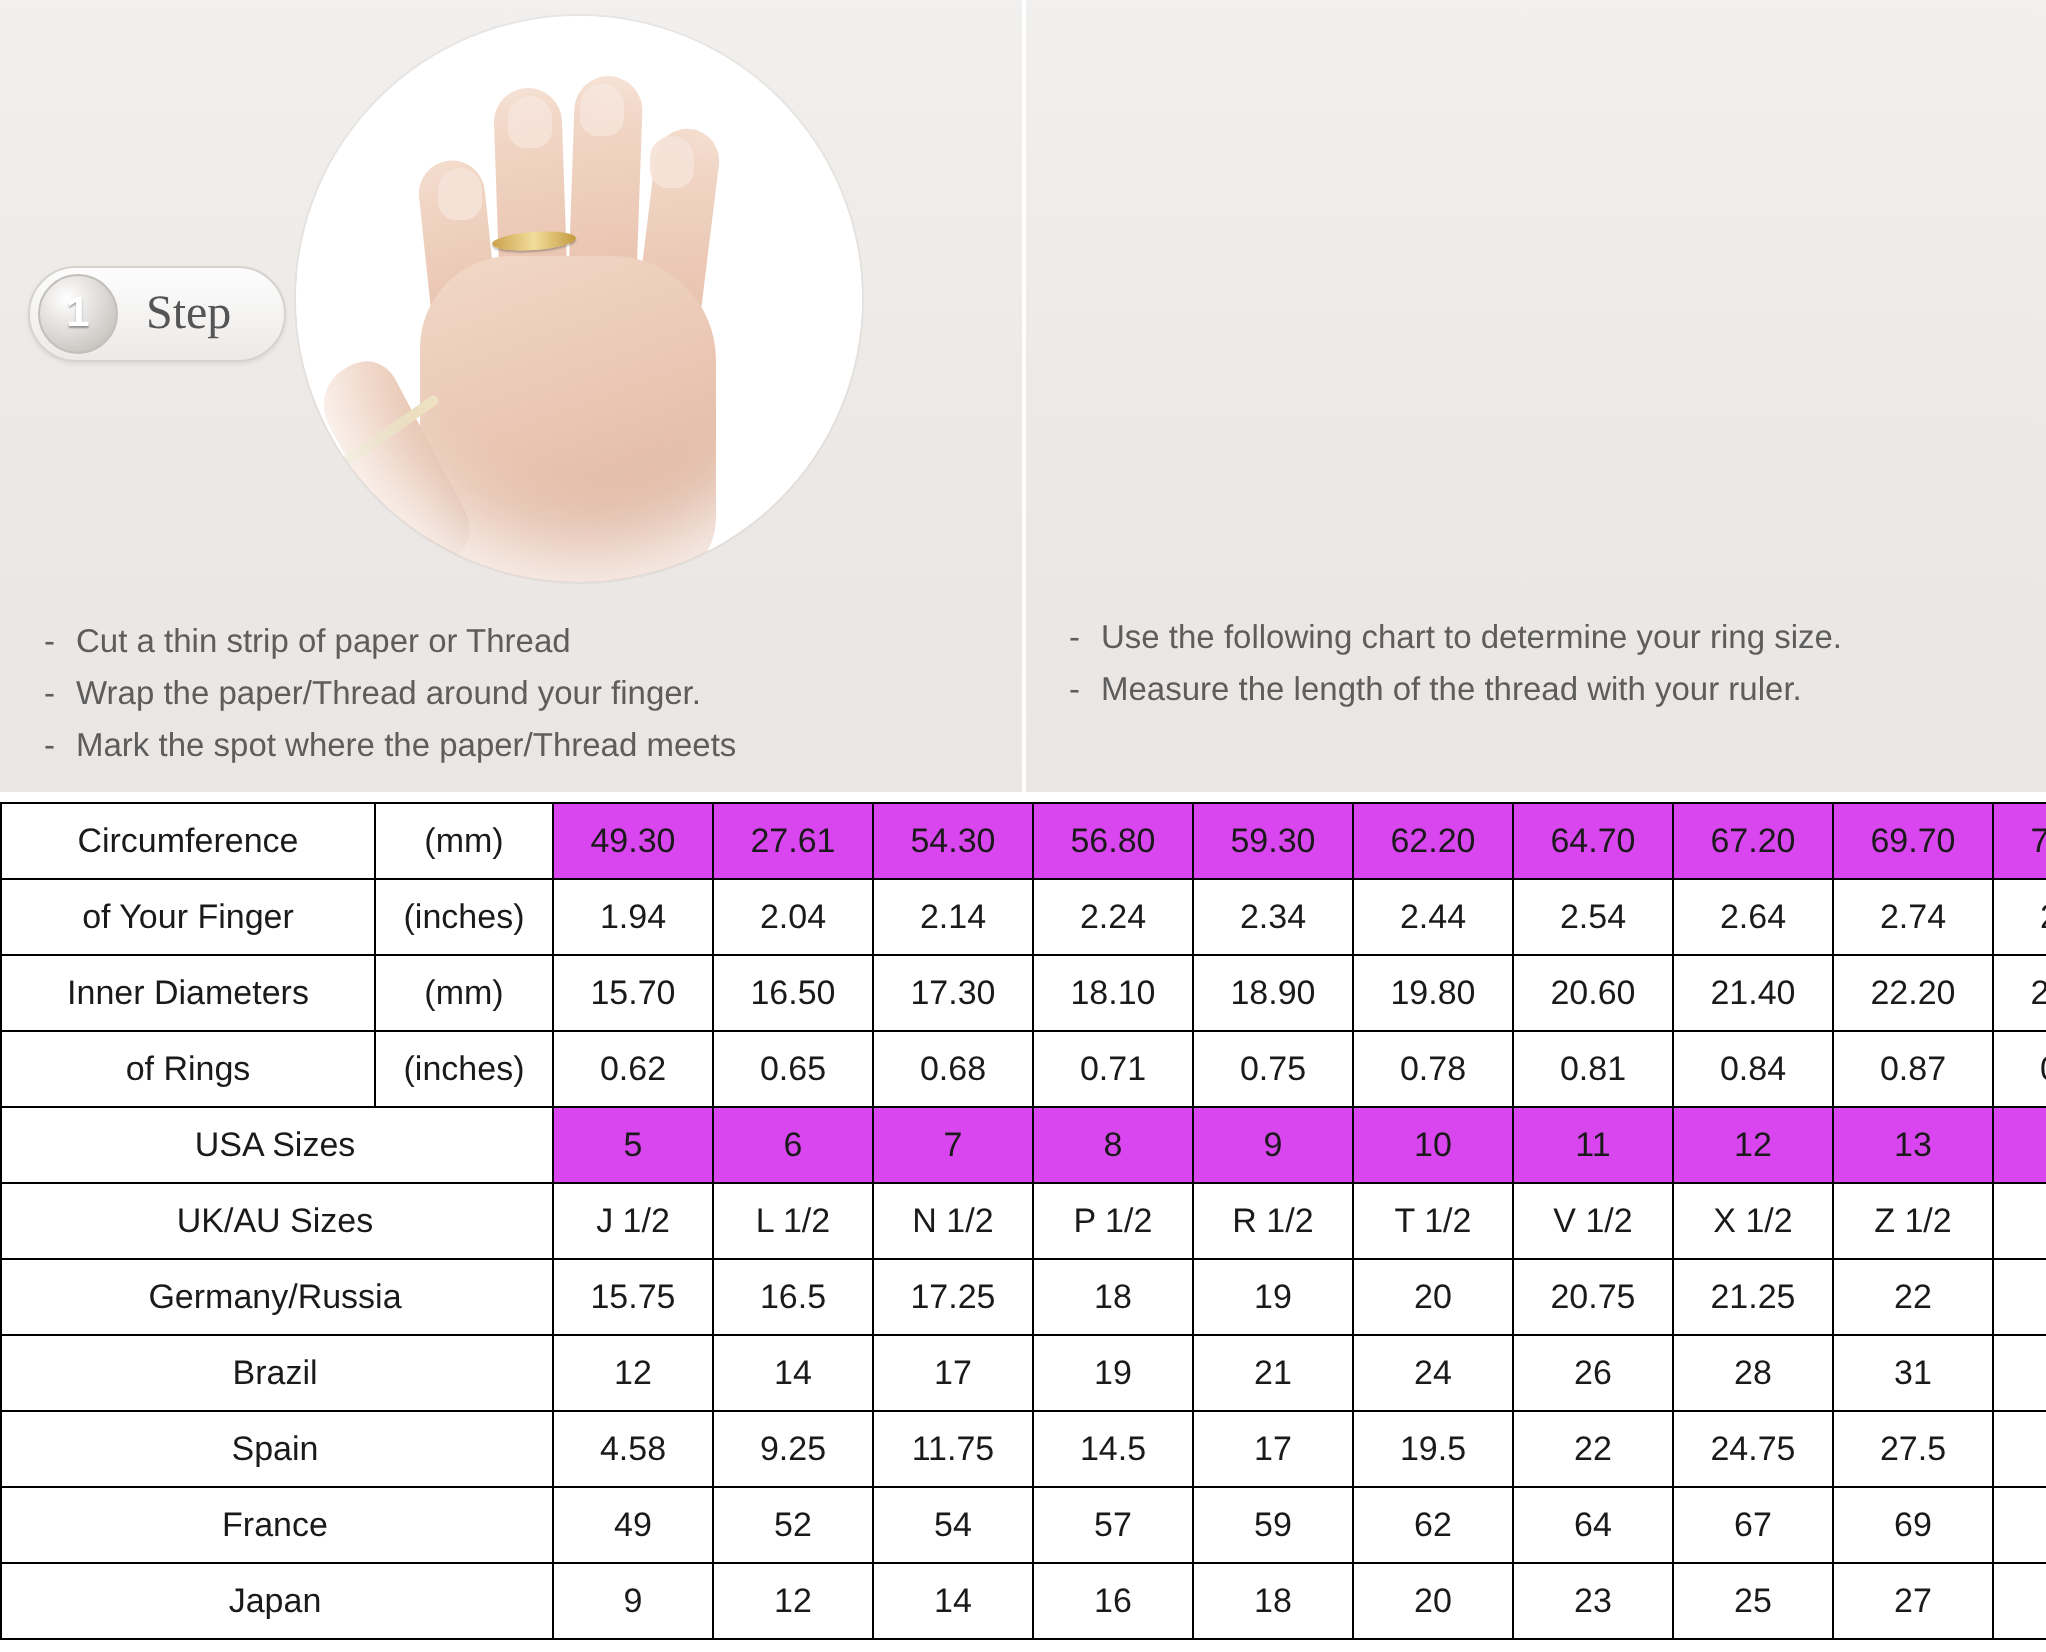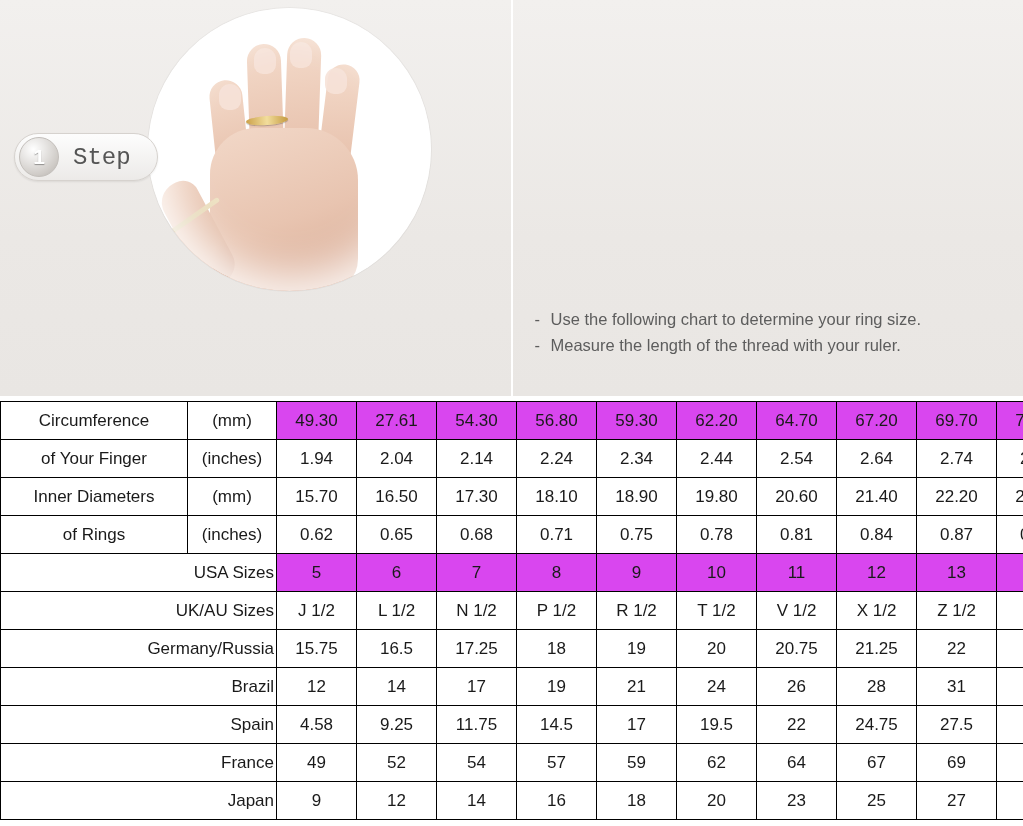--- a/index.html
+++ b/index.html
@@ -144,21 +144,21 @@
     font-weight: bold;
     display: flex;
     align-items: center;
     justify-content: center;
     text-shadow: 0 1px 1px rgba(0,0,0,.35);
   }
   .step-word {
     margin-left: 14px;
     font-size: 24px;
     color: #555;
-    font-family: Liberation Mono, monospace;
+    font-family: Liberation Serif, serif;
     text-align: center;
   }
 
   
   .instructions {
     position: absolute;
     bottom: 10px;
     left: 22px;
     right: 12px;
   }
@@ -193,21 +193,21 @@
     font-family: "Liberation Sans", sans-serif;
     overflow: hidden;
     white-space: nowrap;
   }
   td.rowlabel {
     text-align: center;
     font-size: 18px;
     width: 182px;
   }
   td.rowlabel.left {
-    text-align: right;
+    text-align: center;
     padding-left: 0;
   }
   td.unit {
     width: 84px;
     text-align: left;
     padding-left: 6px;
     font-size: 17px;
   }
   td.shaded {
     background: #d946ef;
@@ -239,20 +239,25 @@
           <div class="thread-strip"></div>
         </div>
         <div class="vignette"></div>
       </div>
 
       <div class="step-badge badge-left">
         <div class="step-num">1</div>
         <div class="step-word">Step</div>
       </div>
 
+      <div class="instructions">
+        <div class="instr-line"><span class="instr-dash">-</span><span>Cut a thin strip of paper or Thread</span></div>
+        <div class="instr-line"><span class="instr-dash">-</span><span>Wrap the paper/Thread around your finger.</span></div>
+        <div class="instr-line"><span class="instr-dash">-</span><span>Mark the spot where the paper/Thread meets</span></div>
+      </div>
     </div>
 
     <div class="step-panel right">
 
       <div class="instructions" style="bottom:38px;">
         <div class="instr-line"><span class="instr-dash">-</span><span>Use the following chart to determine your ring size.</span></div>
         <div class="instr-line"><span class="instr-dash">-</span><span>Measure the length of the thread with your ruler.</span></div>
       </div>
     </div>
   </div>

